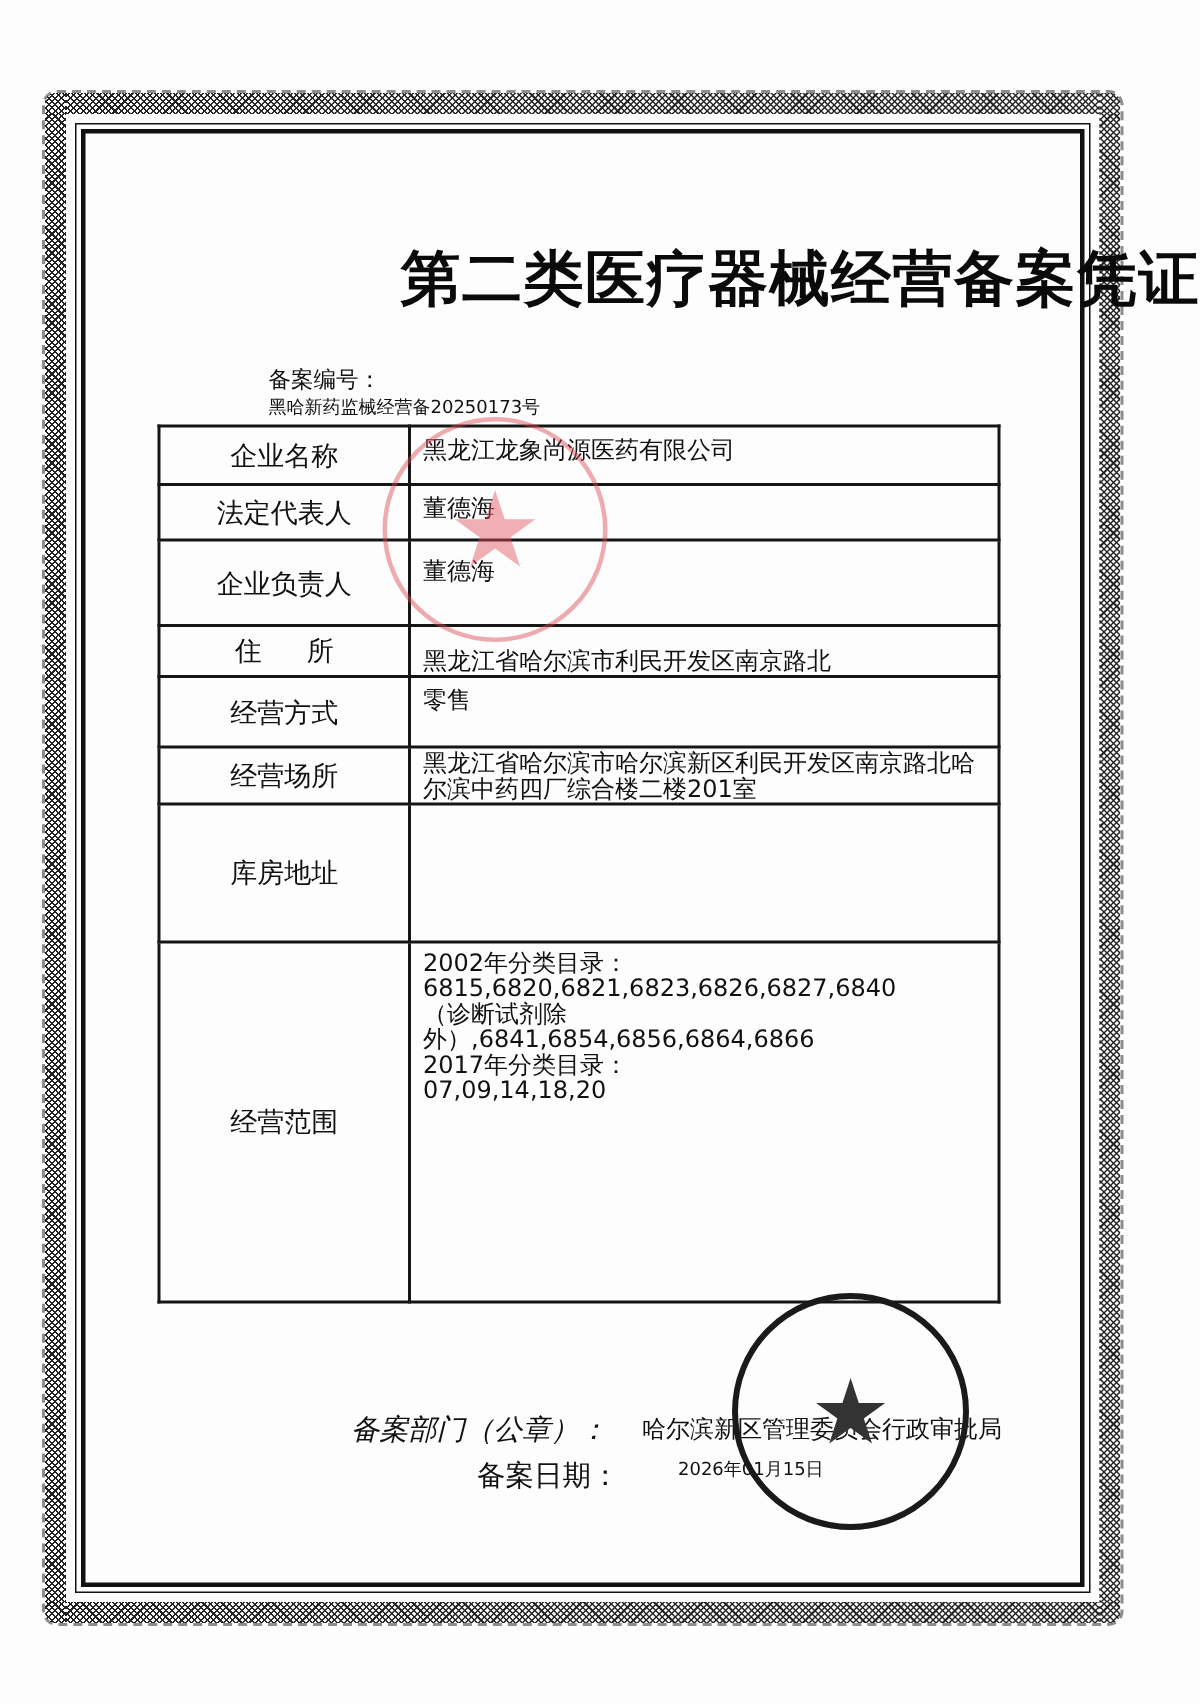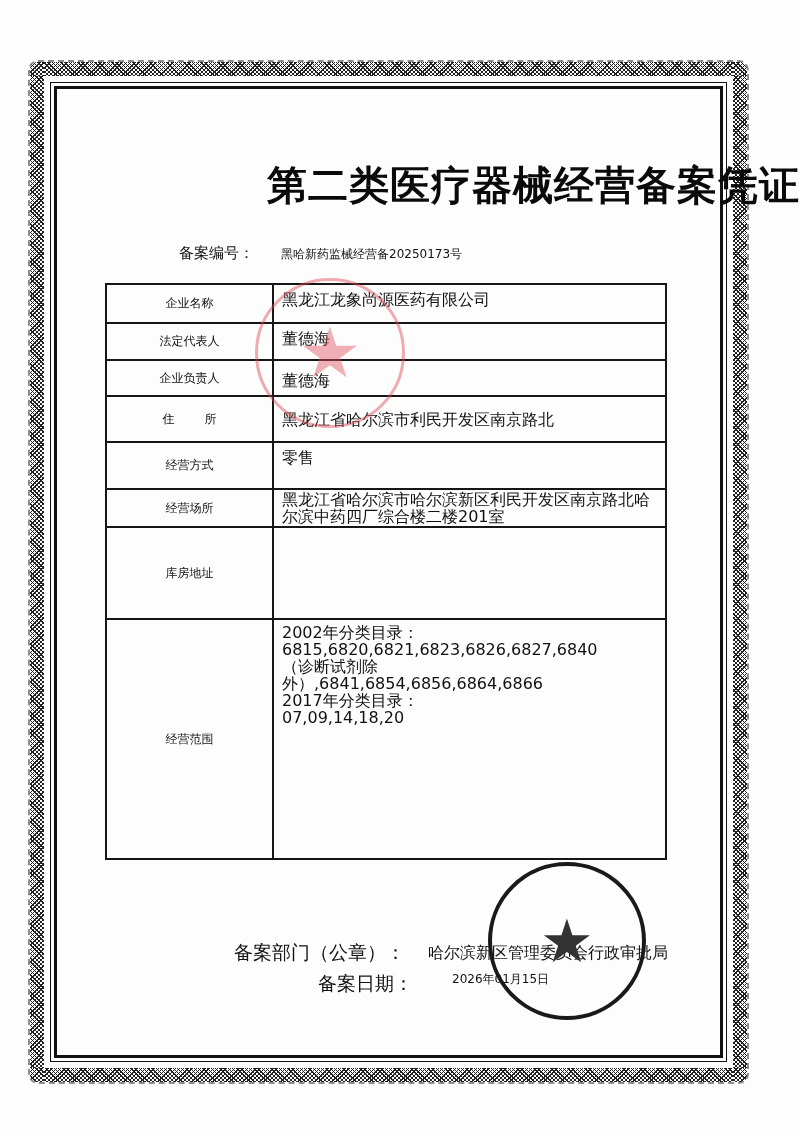--- a/index.html
+++ b/index.html
@@ -34,44 +34,45 @@
     }
 
     .title {
       position: absolute; left: 0; width: 800px; top: 158px; text-align: right;
       font-family: "DejaVu Serif", serif; font-weight: bold; font-size: 40px; letter-spacing: 1px;
       color: #0a0a0a;
     }
     .record-no {
       position: absolute; top: 244px; left: 179px; font-size: 14px; display: flex; align-items: baseline;
       font-family: "DejaVu Sans", sans-serif;
+      flex-direction: column;
     }
     .record-no .lbl { font-size: 15px; width: 102px; }
     .record-no .val { font-size: 12px; }
 
     table.info {
       position: absolute; left: 105px; top: 283px; width: 562px;
       border-collapse: collapse; table-layout: fixed;
     }
     table.info td { border: 2px solid #161616; vertical-align: top; }
     table.info td.k {
       width: 167px; text-align: center; vertical-align: middle;
-      font-family: "DejaVu Sans", sans-serif; font-size: 12px; color: #111;
+      font-family: "DejaVu Sans", sans-serif; font-size: 18px; color: #111;
     }
     table.info td.v {
       font-family: "DejaVu Sans", sans-serif; font-size: 16px; line-height: 17px;
       padding: 6px 6px 0 8px; color: #111; white-space: pre-line;
     }
     .spaced { letter-spacing: 30px; margin-right: -30px; }
 
     .footer-dept {
       position: absolute; top: 940px; left: 234px; display: flex; align-items: center;
       font-family: "DejaVu Sans", sans-serif;
     }
-    .footer-dept .lbl { font-size: 19px; width: 194px; }
+    .footer-dept .lbl { font-size: 19px; width: 194px; font-style: italic; }
     .footer-dept .val { font-size: 16px; }
     .footer-date {
       position: absolute; top: 971px; left: 318px; display: flex; align-items: flex-start;
       font-family: "DejaVu Sans", sans-serif;
     }
     .footer-date .lbl { font-size: 19px; width: 110px; }
     .footer-date .val { font-size: 12px; margin-left: 24px; }
 
     .seal {
       position: absolute; border-radius: 50%;
@@ -106,25 +107,25 @@
 <table class="info">
   <tbody>
       <tr style="height:39px">
     <td class="k">企业名称</td>
     <td class="v">黑龙江龙象尚源医药有限公司</td>
   </tr>
   <tr style="height:37px">
     <td class="k">法定代表人</td>
     <td class="v">董德海</td>
   </tr>
-  <tr style="height:36px">
+  <tr style="height:57px">
     <td class="k">企业负责人</td>
     <td class="v" style="padding-top:11px">董德海</td>
   </tr>
-  <tr style="height:46px">
+  <tr style="height:34px">
     <td class="k"><span class="spaced">住所</span></td>
     <td class="v" style="padding-top:14px">黑龙江省哈尔滨市利民开发区南京路北</td>
   </tr>
   <tr style="height:47px">
     <td class="k">经营方式</td>
     <td class="v">零售</td>
   </tr>
   <tr style="height:38px">
     <td class="k">经营场所</td>
     <td class="v" style="padding-top:1px;padding-right:2px">黑龙江省哈尔滨市哈尔滨新区利民开发区南京路北哈尔滨中药四厂综合楼二楼201室</td>

